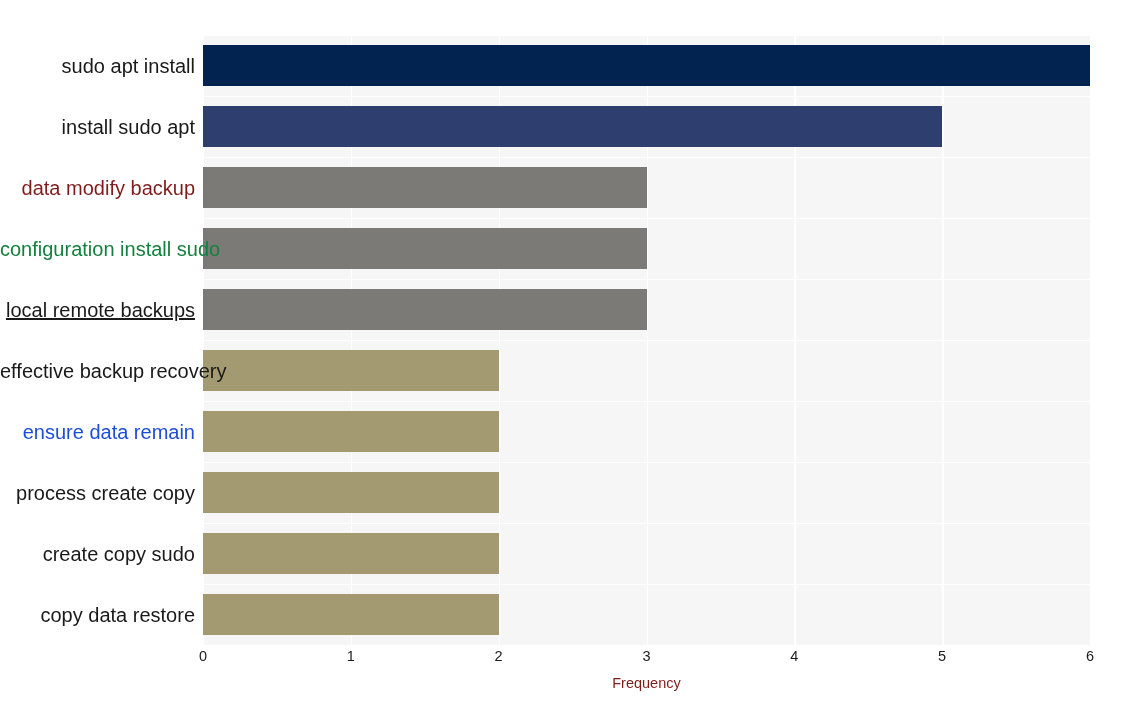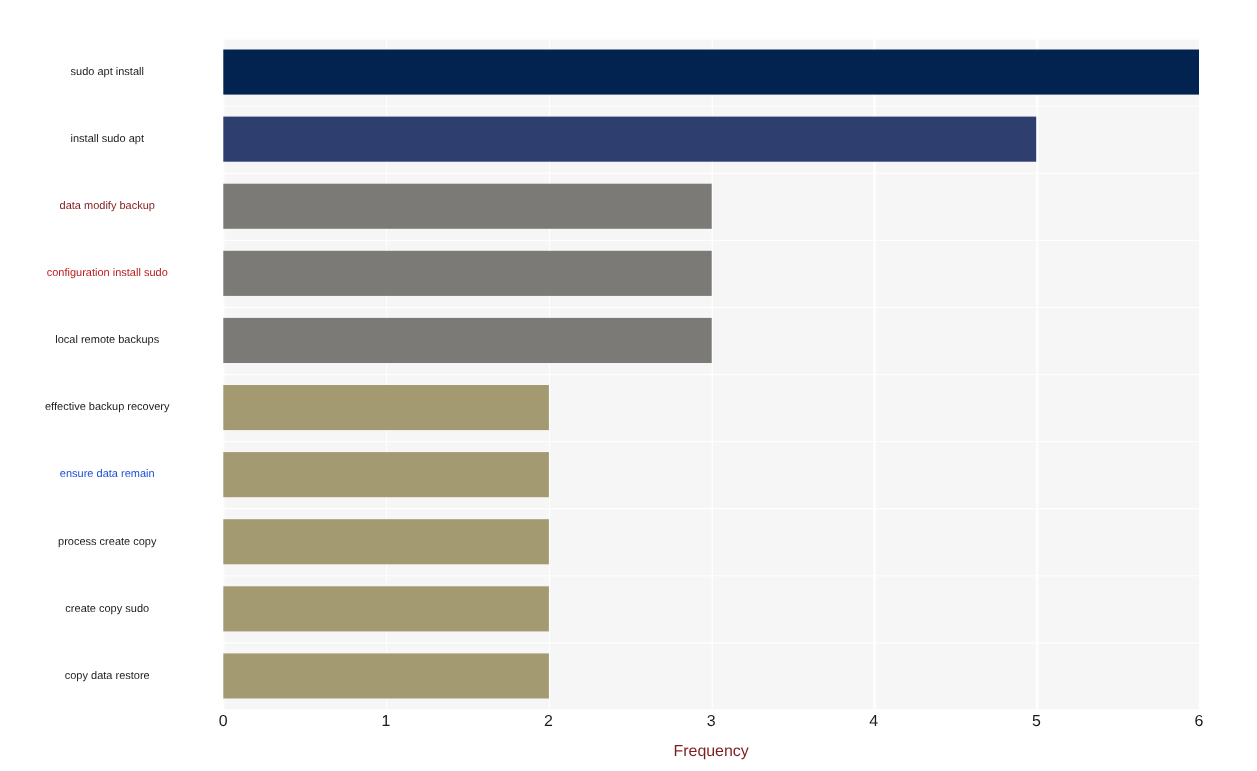--- a/index.html
+++ b/index.html
@@ -66,22 +66,22 @@
     position: absolute;
     left: 0px;
     top: 35px;
     width: 195px;
     height: 610px;
   }
   .ylabel {
     position: absolute;
     right: 0;
     width: 195px;
-    text-align: center;
-    font-size: 10px;
+    text-align: right;
+    font-size: 20px;
     color: #1a1a1a;
     line-height: 16px;
     white-space: nowrap;
     margin-left: 40px;
   }
 
   
   #xticks {
     position: absolute;
     left: 203px;
@@ -146,22 +146,22 @@
         <div class="bar" title="process create copy: 2" style="top: 437px; width: 295.667px; background: rgb(164, 154, 114);"></div>
         <div class="bar" title="create copy data: 2" style="top: 498px; width: 295.667px; background: rgb(164, 154, 114);"></div>
         <div class="bar" title="copy data restore: 2" style="top: 559px; width: 295.667px; background: rgb(164, 154, 114);"></div>
       </div>
   </div>
 
   <div id="ylabels">
       <div class="ylabel" style="top: 22.5px; color: rgb(26, 26, 26);">sudo apt install</div>
       <div class="ylabel" style="top: 83.5px; color: rgb(26, 26, 26);">install sudo apt</div>
       <div class="ylabel" style="top: 144.5px; color: #7f1d1d;">data modify backup</div>
-      <div class="ylabel" style="top: 205.5px; color: #b91c1c;">configuration install sudo</div>
-      <div class="ylabel" style="top: 266.5px; color: rgb(26, 26, 26);">local remote backups</div>
+      <div class="ylabel" style="top: 205.5px; color: #15803d;">configuration install sudo</div>
+      <div class="ylabel" style="top: 266.5px; color: rgb(26, 26, 26); text-decoration: underline;">local remote backups</div>
       <div class="ylabel" style="top: 327.5px; color: rgb(26, 26, 26);">effective backup recovery</div>
       <div class="ylabel" style="top: 388.5px; color: #1d4ed8;">ensure data remain</div>
       <div class="ylabel" style="top: 449.5px; color: rgb(26, 26, 26);">process create copy</div>
       <div class="ylabel" style="top: 510.5px; color: rgb(26, 26, 26);">create copy sudo</div>
       <div class="ylabel" style="top: 571.5px; color: rgb(26, 26, 26);">copy data restore</div>
     </div>
 
   <div id="xticks">
       <div class="xtick" style="left: 0px; color: rgb(26, 26, 26);">0</div>
       <div class="xtick" style="left: 147.833px; color: rgb(26, 26, 26);">1</div>

